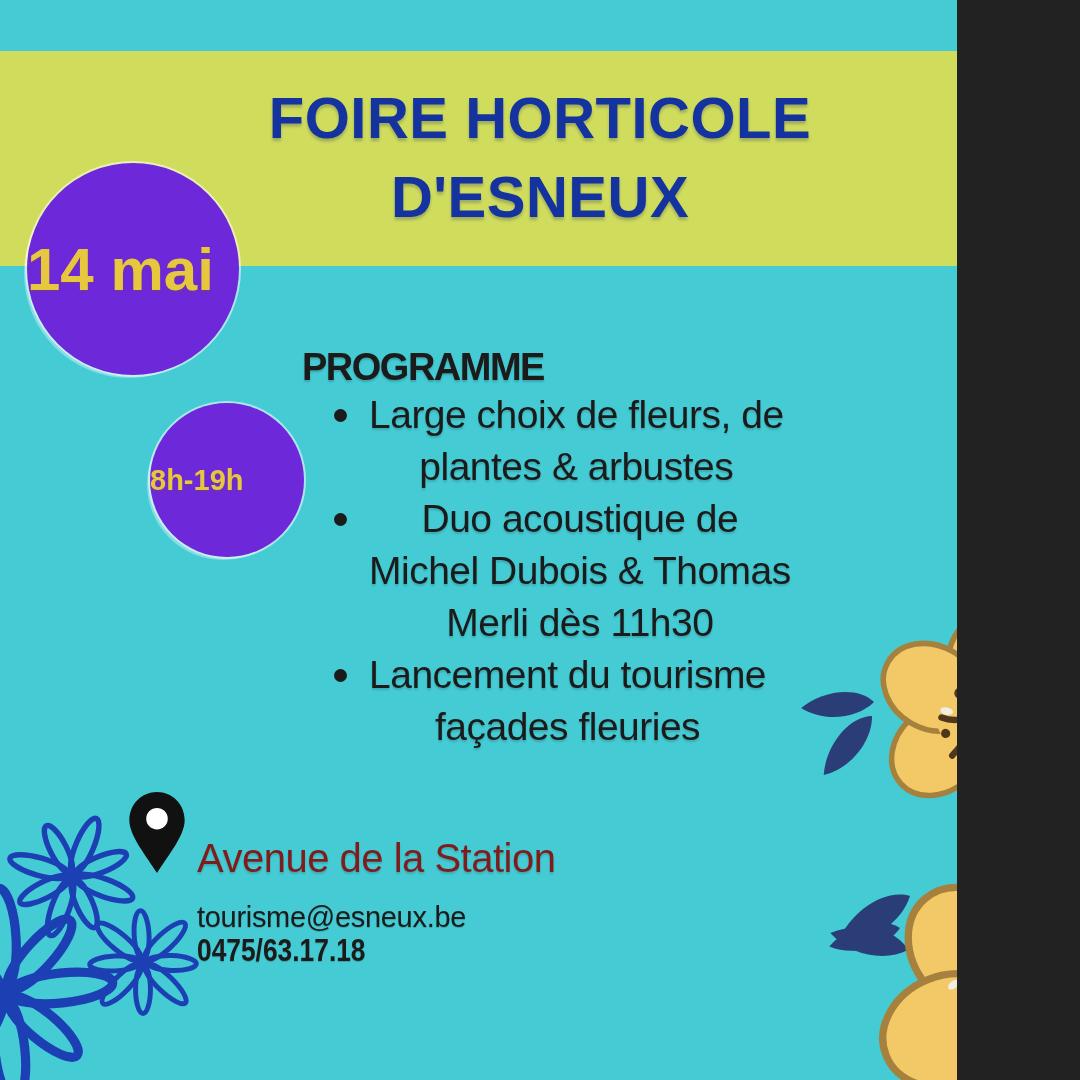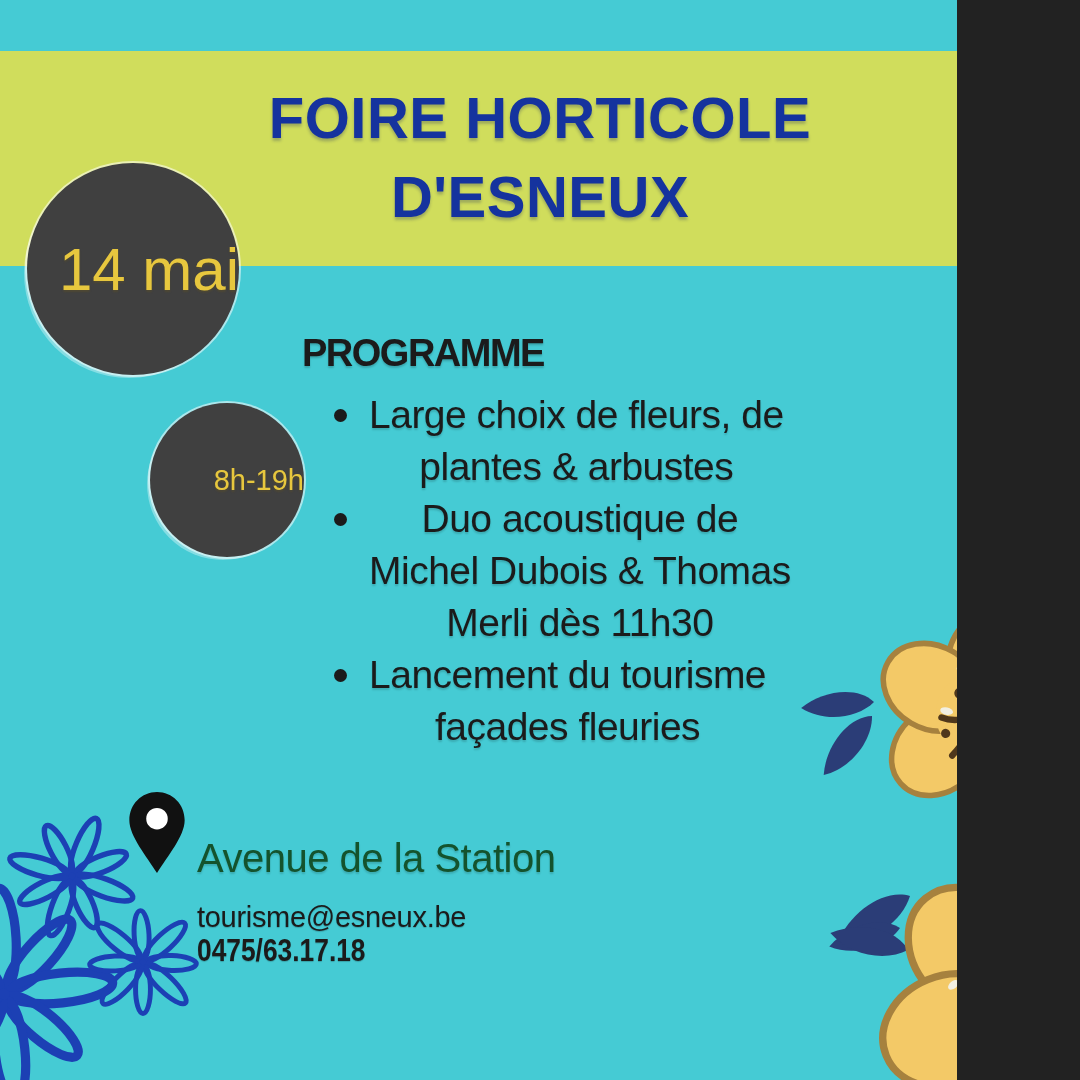--- a/index.html
+++ b/index.html
@@ -12,50 +12,50 @@
   
   .banner{position:absolute;left:0;top:51px;width:1080px;height:215px;background:#D0DD5C;}
   .title{
     position:absolute;left:0;top:78px;width:1080px;text-align:center;
     color:#15339E;font-weight:bold;font-size:58px;line-height:79px;
     text-shadow:0 3px 3px rgba(10,25,90,.25);
     letter-spacing:.5px;white-space:pre-line;
   }
   
   .badge{
-    position:absolute;border-radius:50%;background:#404040;
-    display:flex;align-items:center;justify-content:flex-end;
-    color:#E7C73E;font-weight:normal;
+    position:absolute;border-radius:50%;background:#6d28d9;
+    display:flex;align-items:center;justify-content:flex-start;
+    color:#E7C73E;font-weight:bold;
     box-shadow:0 0 0 2px rgba(255,255,255,.55), -4px 4px 0 -1px rgba(255,255,255,.35);
   }
   .badge-date{left:27px;top:163px;width:212px;height:212px;font-size:60px;}
   .badge-hours{left:150px;top:403px;width:154px;height:154px;font-size:29px;}
   .badge span{text-shadow:0 2px 2px rgba(120,95,10,.25);}
   
   .program{position:absolute;left:302px;top:0;width:560px;color:#1B1B1B;}
   .program-heading{
-    position:absolute;left:0;top:332px;font-size:38px;font-weight:bold;
+    position:absolute;left:0;top:346px;font-size:38px;font-weight:bold;
     letter-spacing:-1.5px;color:#1B1B1B;text-shadow:0 2px 2px rgba(0,0,0,.18);
   }
   .program-list{position:absolute;left:0;top:389px;width:560px;list-style:none;margin:0;padding:0;}
   .program-list li{display:flex;align-items:flex-start;}
   .dot{
     flex:0 0 13px;width:13px;height:13px;border-radius:50%;
     background:#1B1B1B;margin:20px 22px 0 32px;
   }
   .item-text{
     font-size:39px;line-height:52px;letter-spacing:-.5px;white-space:pre-line;
     text-shadow:0 2px 2px rgba(0,0,0,.16);
     text-align:center;
   }
   
   .pin{position:absolute;left:128px;top:791px;width:58px;height:84px;}
   .address{
     position:absolute;left:197px;top:836px;font-size:40px;letter-spacing:-.5px;
-    color:#14532d;text-shadow:0 2px 2px rgba(0,0,0,.16);
+    color:#7f1d1d;text-shadow:0 2px 2px rgba(0,0,0,.16);
   }
   .email{
     position:absolute;left:197px;top:901px;font-size:29px;letter-spacing:-.3px;
     color:#1B1B1B;text-shadow:0 1px 1px rgba(0,0,0,.2);
   }
   .phone{
     position:absolute;left:197px;top:933px;font-size:31px;font-weight:bold;
     color:#1B1B1B;transform:scaleX(.85);transform-origin:0 50%;
     text-shadow:0 1px 1px rgba(0,0,0,.2);
   }

